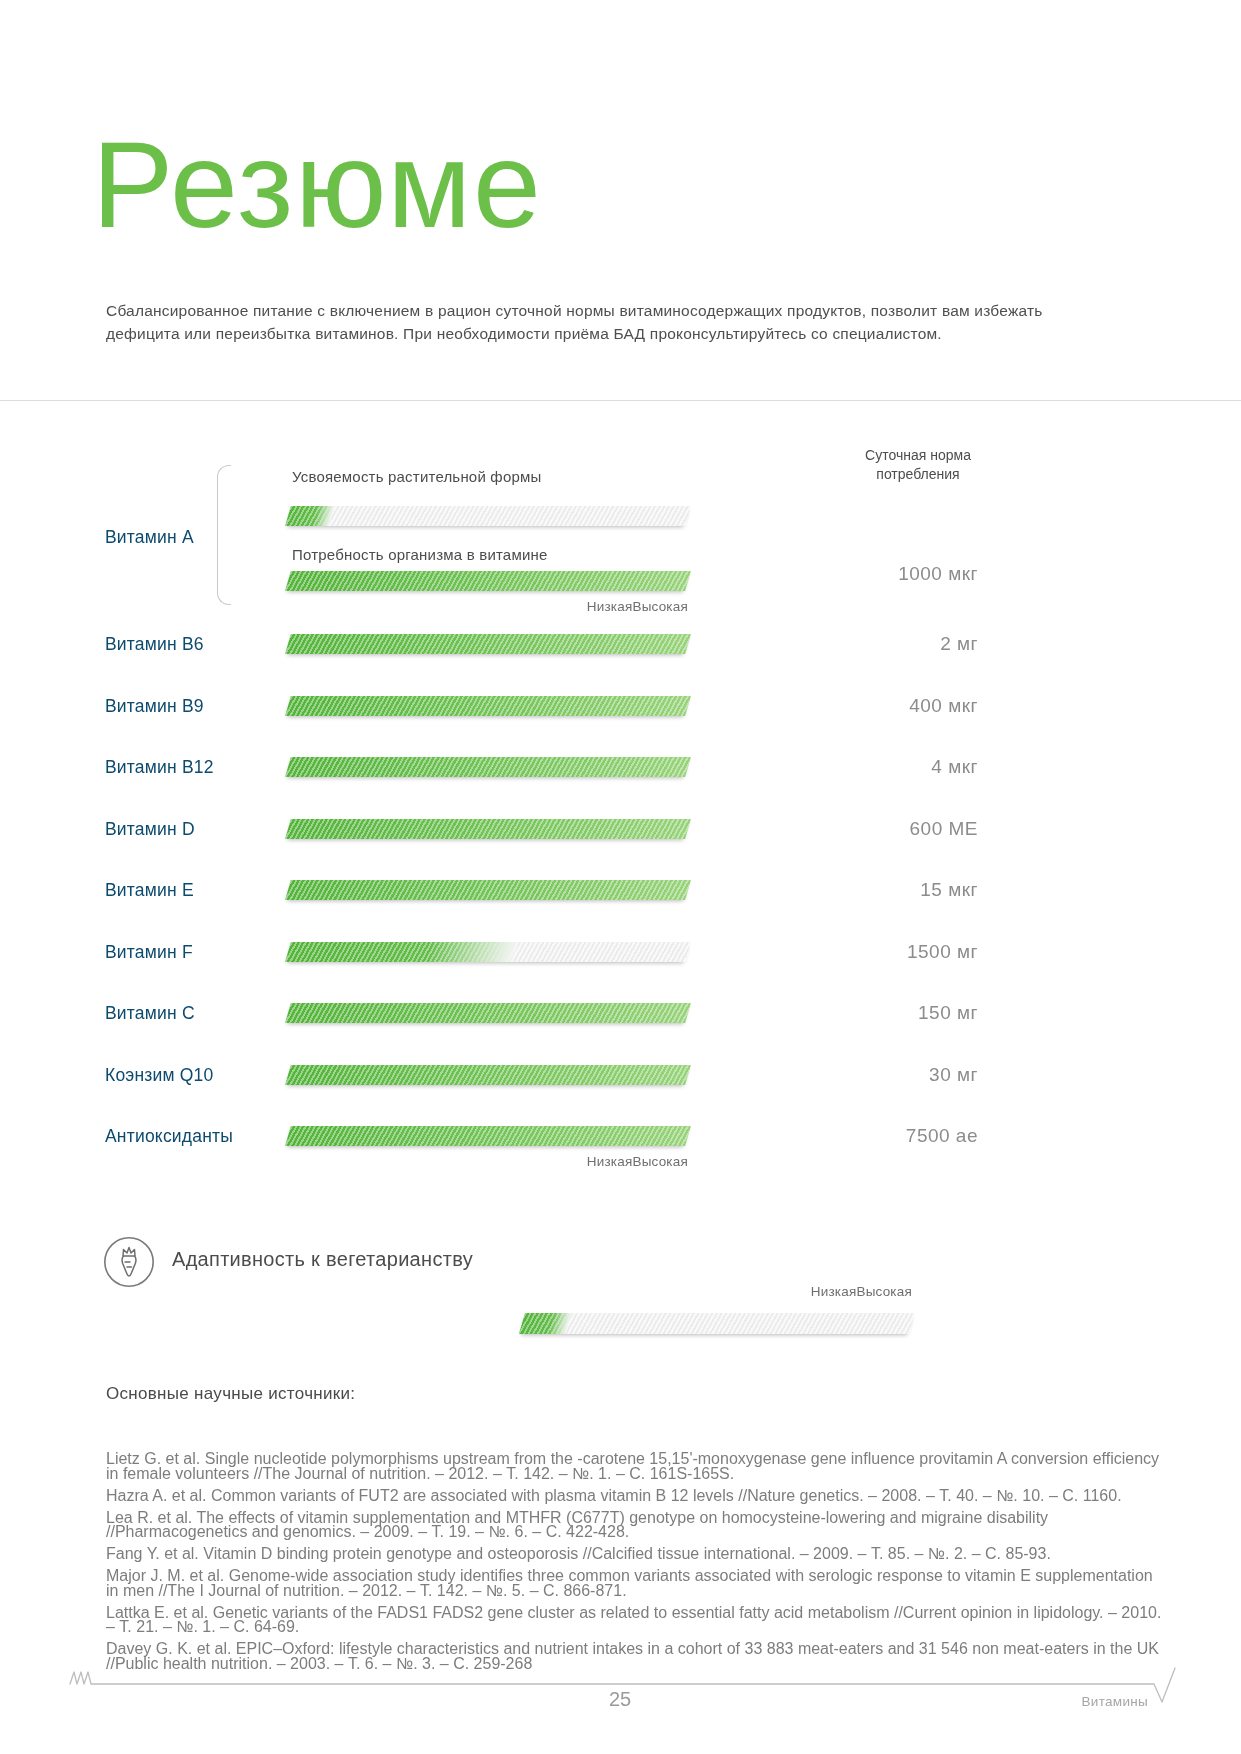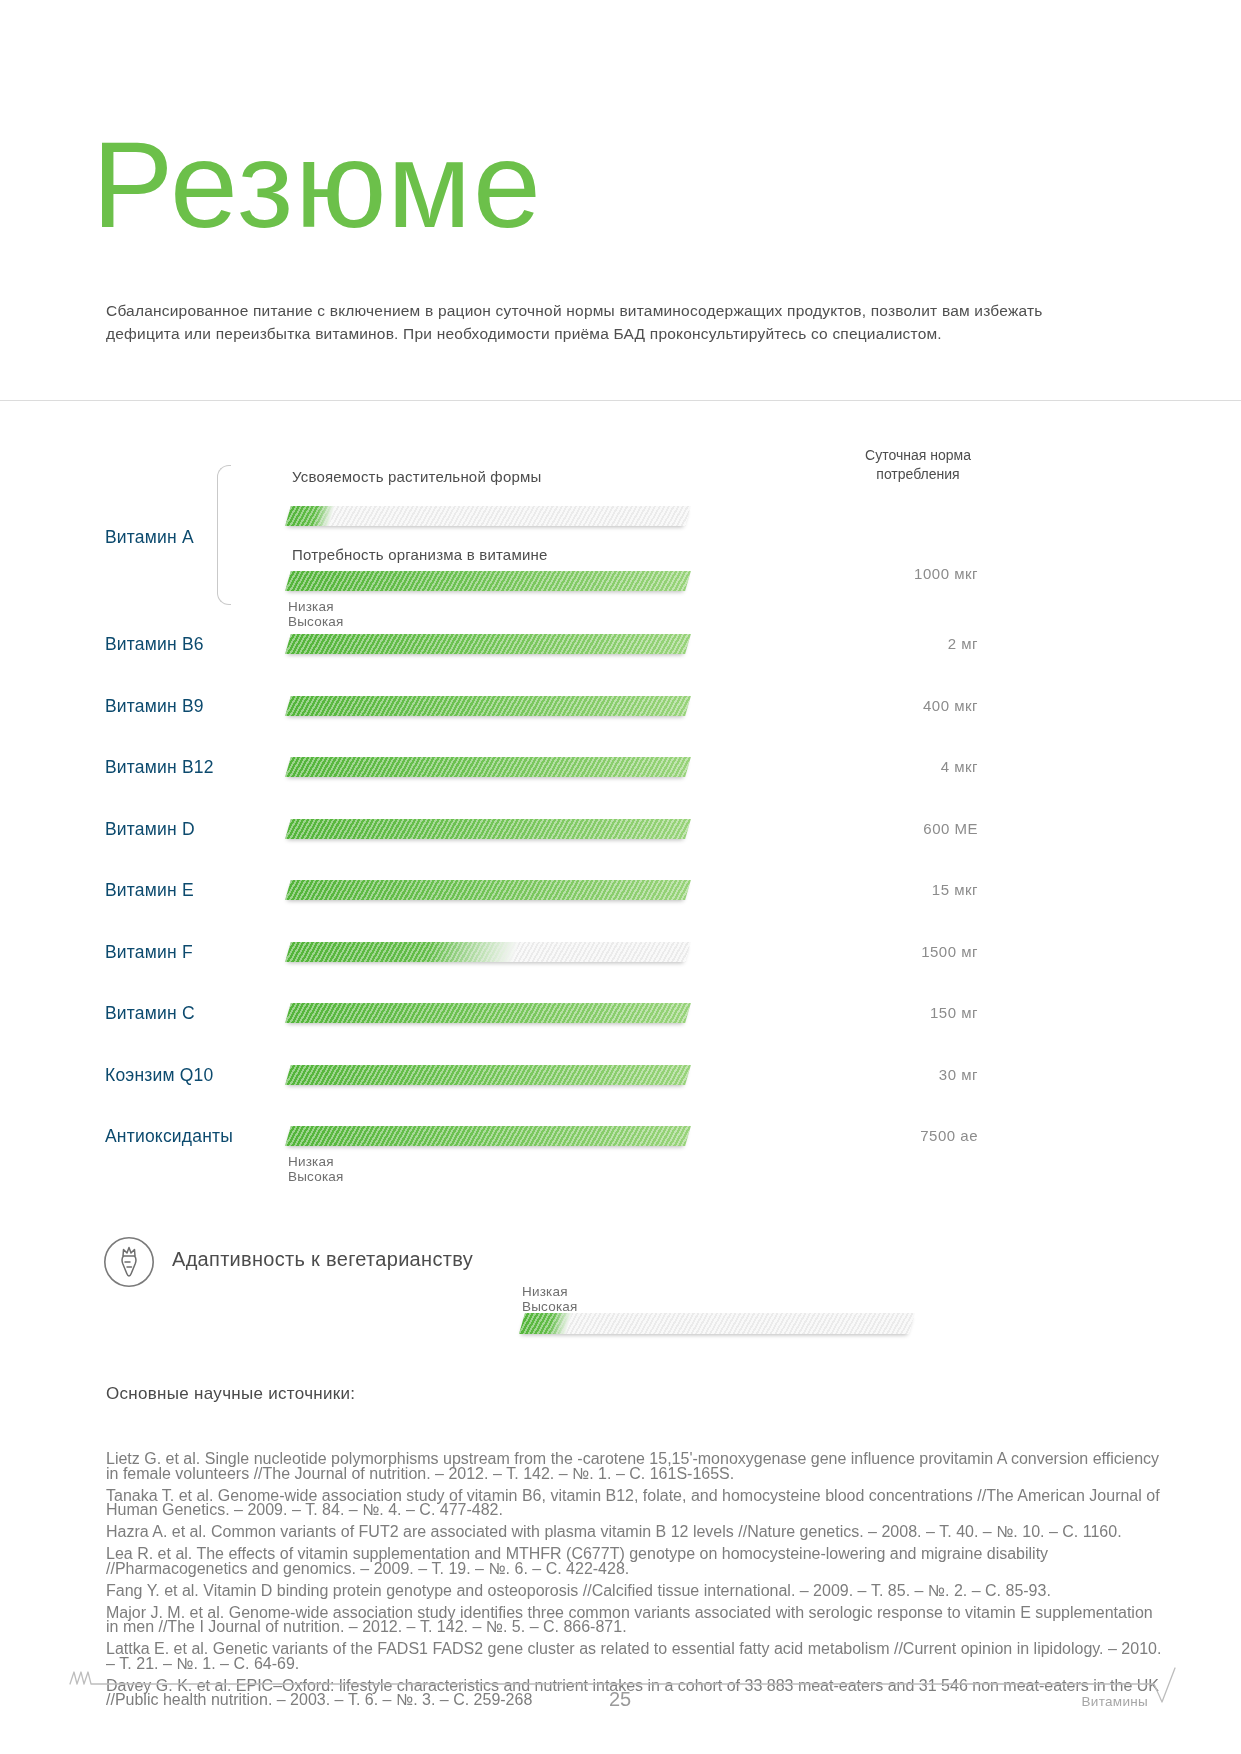--- a/index.html
+++ b/index.html
@@ -42,26 +42,26 @@
     background:
       repeating-linear-gradient(105deg,rgba(255,255,255,.42) 0 2px,rgba(255,255,255,0) 2px 4.5px),
       linear-gradient(90deg,#53b43a 0%,#6ec253 45%,#98d37a 100%);
   }
   .bar-fill.partial{
     background:
       repeating-linear-gradient(105deg,rgba(255,255,255,.42) 0 2px,rgba(255,255,255,0) 2px 4.5px),
       linear-gradient(90deg,#53b43a 0%,#64bd4a 62%,rgba(110,194,83,0) 100%);
   }
   .value{
-    left:778px;width:200px;text-align:right;font-size:15px;line-height:26px;
+    left:778px;width:200px;text-align:right;font-size:19px;line-height:26px;
     color:#8c8c8c;letter-spacing:.5px;white-space:nowrap;
   }
   .scale{
     width:400px;display:flex;justify-content:flex-end;
-    font-size:13.5px;color:#6f6f6f;letter-spacing:.2px;flex-direction:column;
+    font-size:13.5px;color:#6f6f6f;letter-spacing:.2px;
   }
   .veg-title{left:172px;top:1248px;font-size:20px;color:#4c4c4c;letter-spacing:.3px;}
   .sources-title{left:106px;top:1384px;font-size:17px;color:#4a4a4a;letter-spacing:.3px;}
   .refs{left:106px;top:1428px;width:1058px;font-size:16px;line-height:14.5px;color:#7d7d7d;margin-top:24px;}
   .refs .ref{margin-bottom:7.5px;}
   .footer-num{left:540px;top:1688px;width:160px;text-align:center;font-size:20px;color:#9a9a9a;}
   .footer-sec{left:848px;top:1694px;width:300px;text-align:right;font-size:13.5px;color:#a6a6a6;letter-spacing:.3px;}
   svg{display:block;}
 </style>
 </head>
@@ -168,21 +168,20 @@
     <span>Низкая</span>
     <span>Высокая</span>
   </div>
   <div class="abs bar" style="left:522px;top:1313px;width:390px;height:21px">
     <div class="bar-fill partial" style="width: 12%;"></div>
   </div>
 
   <div class="abs sources-title">Основные научные источники:</div>
   <div class="abs refs">
     <div class="ref">Lietz G. et al. Single nucleotide polymorphisms upstream from the -carotene 15,15'-monoxygenase gene influence provitamin A conversion efficiency in female volunteers //The Journal of nutrition. – 2012. – Т. 142. – №. 1. – С. 161S-165S.</div>
-    <div class="ref">Tanaka T. et al. Genome-wide association study of vitamin B6, vitamin B12, folate, and homocysteine blood concentrations //The American Journal of Human Genetics. – 2009. – Т. 84. – №. 4. – С. 477-482.</div>
     <div class="ref">Hazra A. et al. Common variants of FUT2 are associated with plasma vitamin B 12 levels //Nature genetics. – 2008. – Т. 40. – №. 10. – С. 1160.</div>
     <div class="ref">Lea R. et al. The effects of vitamin supplementation and MTHFR (C677T) genotype on homocysteine-lowering and migraine disability //Pharmacogenetics and genomics. – 2009. – Т. 19. – №. 6. – С. 422-428.</div>
     <div class="ref">Fang Y. et al. Vitamin D binding protein genotype and osteoporosis //Calcified tissue international. – 2009. – Т. 85. – №. 2. – С. 85-93.</div>
     <div class="ref">Major J. M. et al. Genome-wide association study identifies three common variants associated with serologic response to vitamin E supplementation in men //The I Journal of nutrition. – 2012. – Т. 142. – №. 5. – С.  866-871.</div>
     <div class="ref">Lattka E. et al. Genetic variants of the FADS1 FADS2 gene cluster as related to essential fatty acid metabolism //Current opinion in lipidology. – 2010. – Т. 21. – №. 1. – С. 64-69.</div>
     <div class="ref">Davey G. K. et al. EPIC–Oxford: lifestyle characteristics and nutrient intakes in a cohort of 33 883 meat-eaters and 31 546 non meat-eaters in the UK //Public health nutrition. – 2003. – Т. 6. – №. 3. – С. 259-268</div>
   </div>
 
   <div class="abs" style="left:58px;top:1662px;width:1130px;height:46px">
     <svg width="1130" height="46" viewBox="0 0 1130 46" fill="none">

